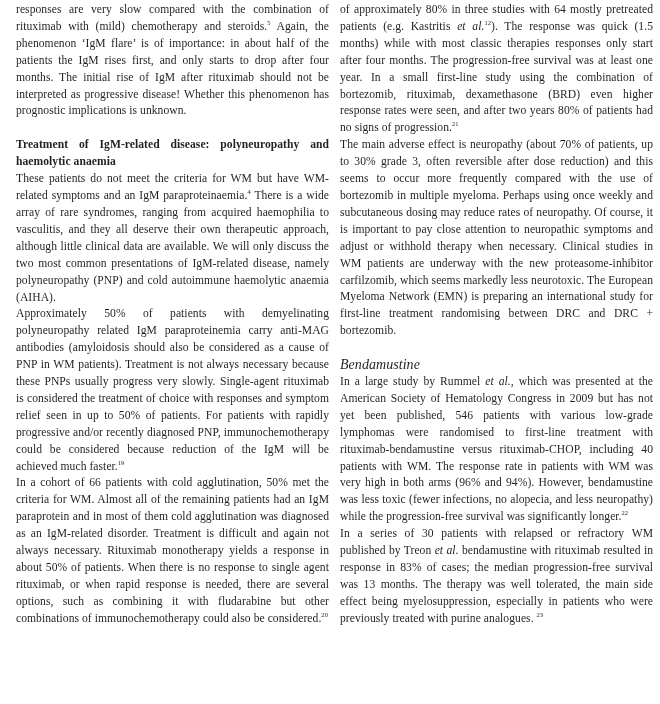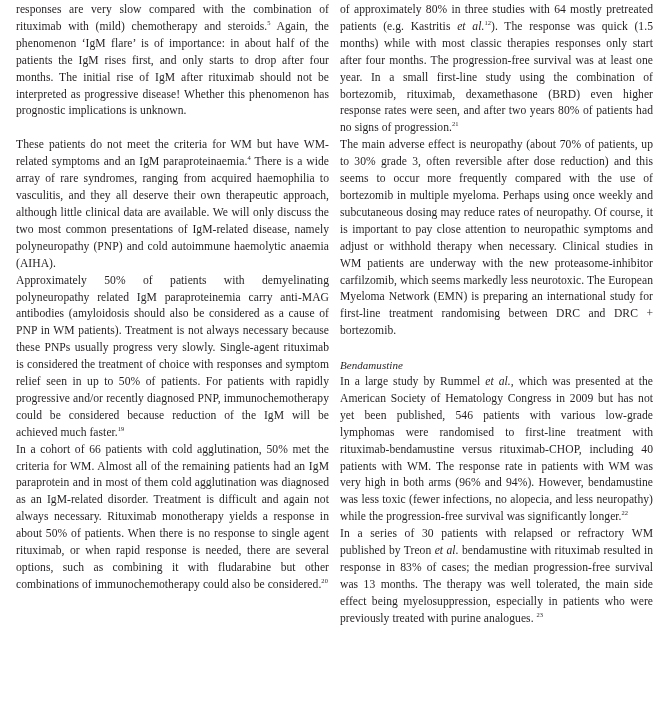--- a/index.html
+++ b/index.html
@@ -17,31 +17,32 @@
   }
   .col.left { left: 16px; }
   .col.right { left: 340px; }
   .col p { margin: 0; }
   .col sup { font-size: 6.5px; line-height: 0; vertical-align: 5px; }
   .col h3 {
     margin: 0; font-size: 11.6px; line-height: 16.9px; font-weight: bold;
     text-align: justify;
   }
   .col h4 {
-    margin: 0; font-size: 11px; line-height: 16.9px; font-weight: normal; font-style: italic;
+    margin: 0; font-size: 14px; line-height: 16.9px; font-weight: normal; font-style: italic;
   }
   .gap { height: 17px; }
   em { }
 </style>
 </head>
 <body>
 
 <div class="col left">
   <p><span>responses are very slow compared with the combination of rituximab with (mild) chemotherapy and steroids.</span><sup>5</sup><span> Again, the phenomenon ‘IgM flare’ is of importance: in about half of the patients the IgM rises first, and only starts to drop after four months. The initial rise of IgM after rituximab should not be interpreted as progressive disease! Whether this phenomenon has prognostic implications is unknown.</span></p>
   <div class="gap"></div>
+  <h3>Treatment of IgM-related disease: polyneuropathy and haemolytic anaemia</h3>
   <p><span>These patients do not meet the criteria for WM but have WM-related symptoms and an IgM paraproteinaemia.</span><sup>4</sup><span> There is a wide array of rare syndromes, ranging from acquired haemophilia to vasculitis, and they all deserve their own therapeutic approach, although little clinical data are available. We will only discuss the two most common presentations of IgM-related disease, namely polyneuropathy (PNP) and cold autoimmune haemolytic anaemia (AIHA).</span></p>
   <p><span>Approximately 50% of patients with demyelinating polyneuropathy related IgM paraproteinemia carry anti-MAG antibodies (amyloidosis should also be considered as a cause of PNP in WM patients). Treatment is not always necessary because these PNPs usually progress very slowly. Single-agent rituximab is considered the treatment of choice with responses and symptom relief seen in up to 50% of patients. For patients with rapidly progressive and/or recently diagnosed PNP, immunochem­otherapy could be considered because reduction of the IgM will be achieved much faster.</span><sup>19</sup></p>
   <p><span>In a cohort of 66 patients with cold agglutination, 50% met the criteria for WM. Almost all of the remaining patients had an IgM paraprotein and in most of them cold agglutination was diagnosed as an IgM-related disorder. Treatment is difficult and again not always necessary. Rituximab monotherapy yields a response in about 50% of patients. When there is no response to single agent rituximab, or when rapid response is needed, there are several options, such as combining it with fludarabine but other combinations of immunochemotherapy could also be considered.</span><sup>20</sup></p>
 </div>
 
 <div class="col right">
   <p><span>of approximately 80% in three studies with 64 mostly pretreated patients (e.g. Kastritis </span><em>et al.</em><sup>12</sup><span>). The response was quick (1.5 months) while with most classic therapies responses only start after four months. The progression-free survival was at least one year. In a small first-line study using the combination of bortezomib, rituximab, dexamethasone (BRD) even higher response rates were seen, and after two years 80% of patients had no signs of progression.</span><sup>21</sup></p>
   <p><span>The main adverse effect is neuropathy (about 70% of patients, up to 30% grade 3, often reversible after dose reduction) and this seems to occur more frequently compared with the use of bortezomib in multiple myeloma. Perhaps using once weekly and subcutaneous dosing may reduce rates of neuropathy. Of course, it is important to pay close attention to neuropathic symptoms and adjust or withhold therapy when necessary. Clinical studies in WM patients are underway with the new proteasome-inhibitor carfilzomib, which seems markedly less neurotoxic. The European Myeloma Network (EMN) is preparing an international study for first-line treatment randomising between DRC and DRC + bortezomib.</span></p>
   <div class="gap"></div>
   <h4>Bendamustine</h4>

